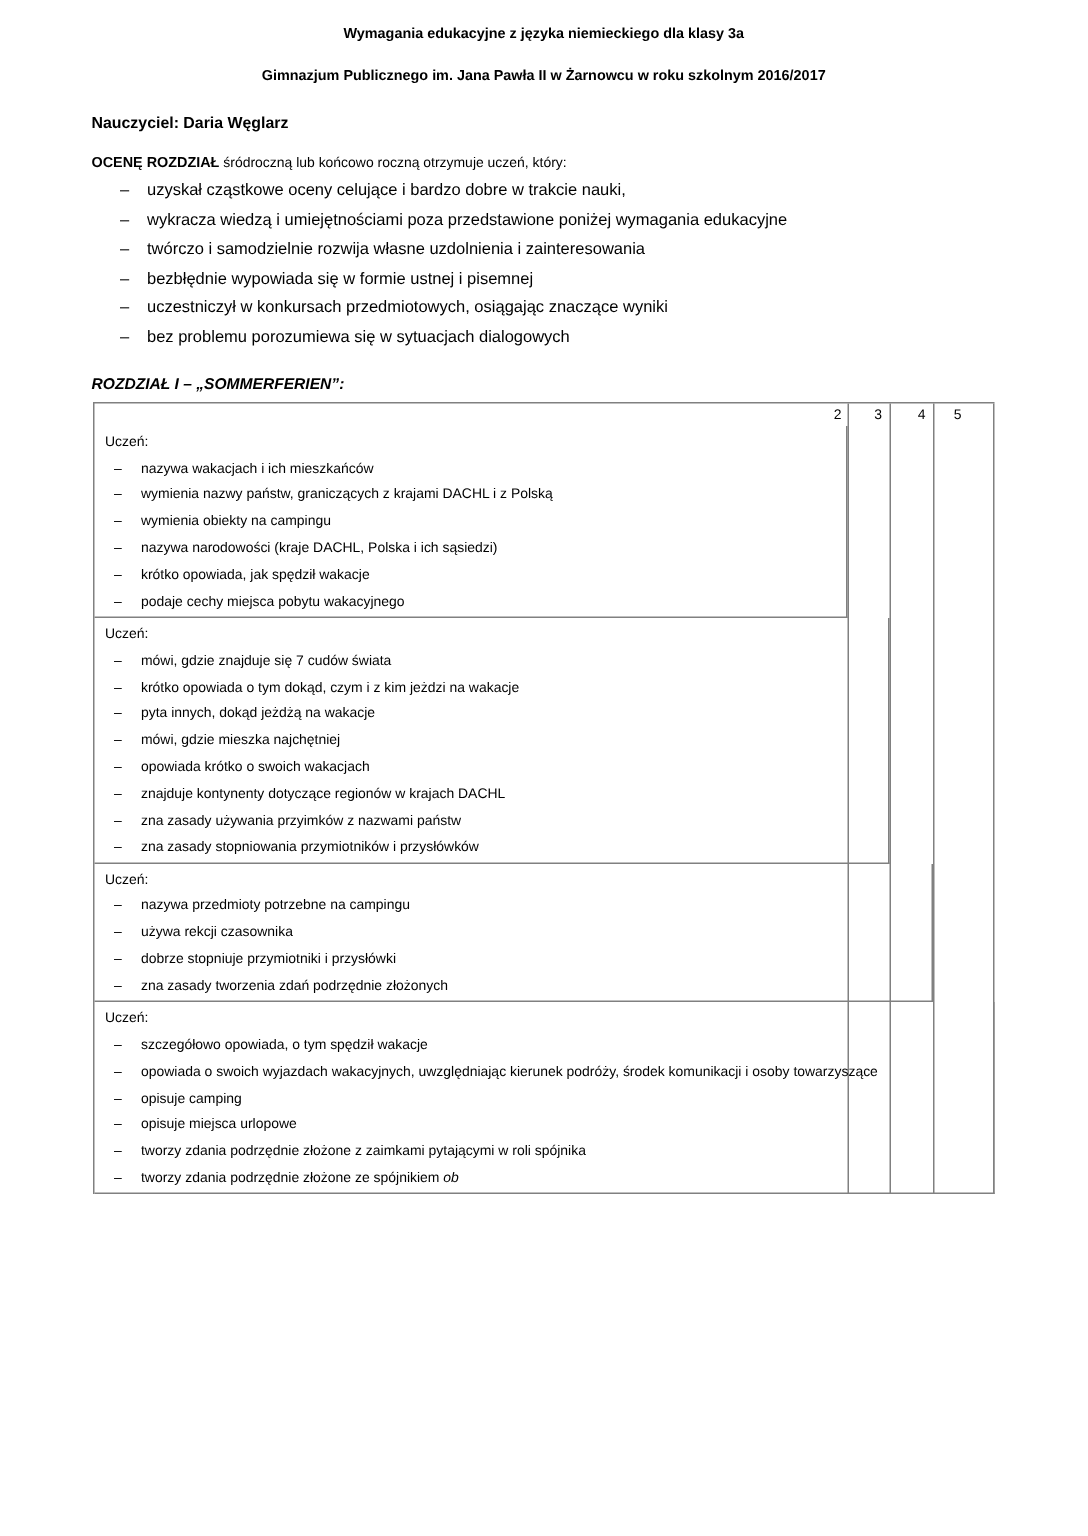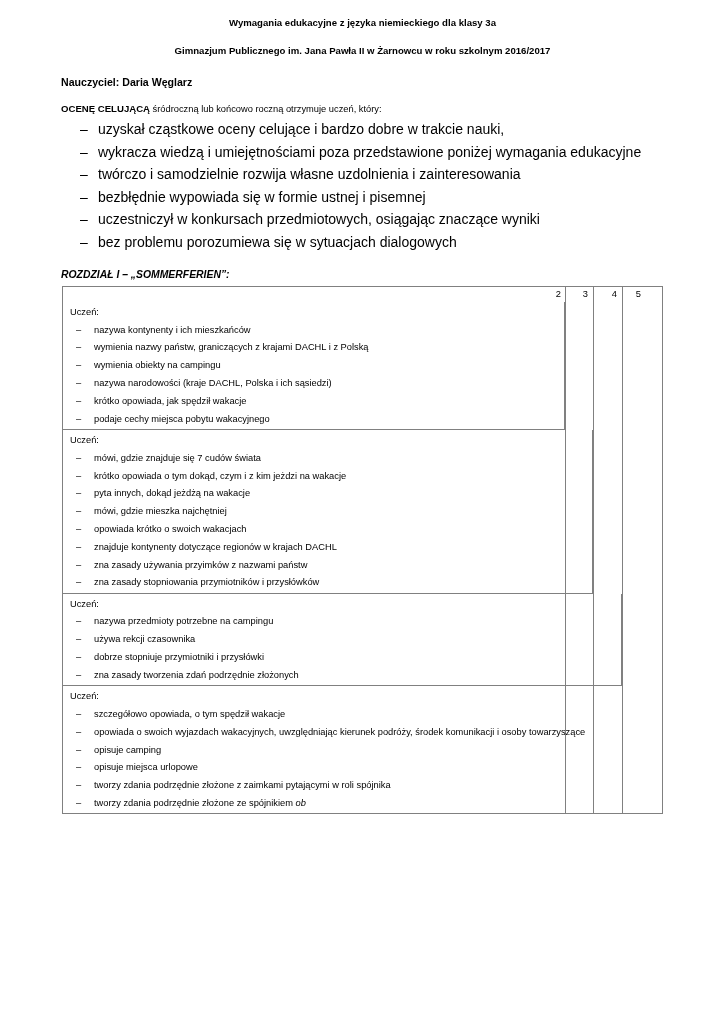--- a/index.html
+++ b/index.html
@@ -53,21 +53,21 @@
   ul.dash-list {
     list-style: none;
     margin: 4px 0 0 0;
     padding: 0;
   }
   ul.dash-list > li {
     position: relative;
     padding-left: 36px;
     line-height: 1.0;
     margin-top: 8.5px;
-    font-size: 14px;
+    font-size: 11px;
     white-space: nowrap;
   }
   ul.dash-list > li::before {
     content: "\2013";
     position: absolute;
     left: 18px;
     top: 0;
   }
 
   .chapter-heading {
@@ -151,21 +151,21 @@
 <body>
 
 <div class="page">
 
   <div class="doc-title first">Wymagania edukacyjne z języka niemieckiego dla klasy 3a</div>
   <div class="doc-title second">Gimnazjum Publicznego im. Jana Pawła II w Żarnowcu w roku szkolnym 2016/2017</div>
 
   <div class="teacher">Nauczyciel: Daria Węglarz</div>
 
   <div class="grade-lead">
-    <span class="bold">OCENĘ CELUJĄCĄ</span><span> śródroczną lub końcowo roczną otrzymuje uczeń, który:</span>
+    <span class="bold">OCENĘ ROZDZIAŁ</span><span> śródroczną lub końcowo roczną otrzymuje uczeń, który:</span>
   </div>
 
   <ul class="dash-list">
     <li>uzyskał cząstkowe oceny celujące i bardzo dobre w trakcie nauki,</li>
     <li>wykracza wiedzą i umiejętnościami poza przedstawione poniżej wymagania edukacyjne</li>
     <li>twórczo i samodzielnie rozwija własne uzdolnienia i zainteresowania</li>
     <li>bezbłędnie wypowiada się w formie ustnej i pisemnej</li>
     <li>uczestniczył w konkursach przedmiotowych, osiągając znaczące wyniki</li>
     <li>bez problemu porozumiewa się w sytuacjach dialogowych</li>
   </ul>
@@ -182,21 +182,21 @@
     <div class="hdr-row">
       <div class="hdr-num" style="left:470px; width:28px;">2</div>
       <div class="hdr-num" style="left:503px; width:22px;">3</div>
       <div class="hdr-num" style="left:531px; width:23px;">4</div>
       <div class="hdr-num" style="left:560px; width:18px;">5</div>
     </div>
 
     <div class="sec" style="width:502px; border-right:1px solid #808080;">
       <div class="sec-head">Uczeń:</div>
       <ul class="cell-list">
-        <li>nazywa kontynenty i ich mieszkańców</li>
+        <li>nazywa wakacjach i ich mieszkańców</li>
         <li>wymienia nazwy państw, graniczących z krajami DACHL i z Polską</li>
         <li>wymienia obiekty na campingu</li>
         <li>nazywa narodowości (kraje DACHL, Polska i ich sąsiedzi)</li>
         <li>krótko opowiada, jak spędził wakacje</li>
         <li>podaje cechy miejsca pobytu wakacyjnego</li>
       </ul>
     </div>
 
     <div class="sec" style="width:530px; border-right:1px solid #808080;">
       <div class="sec-head">Uczeń:</div>

